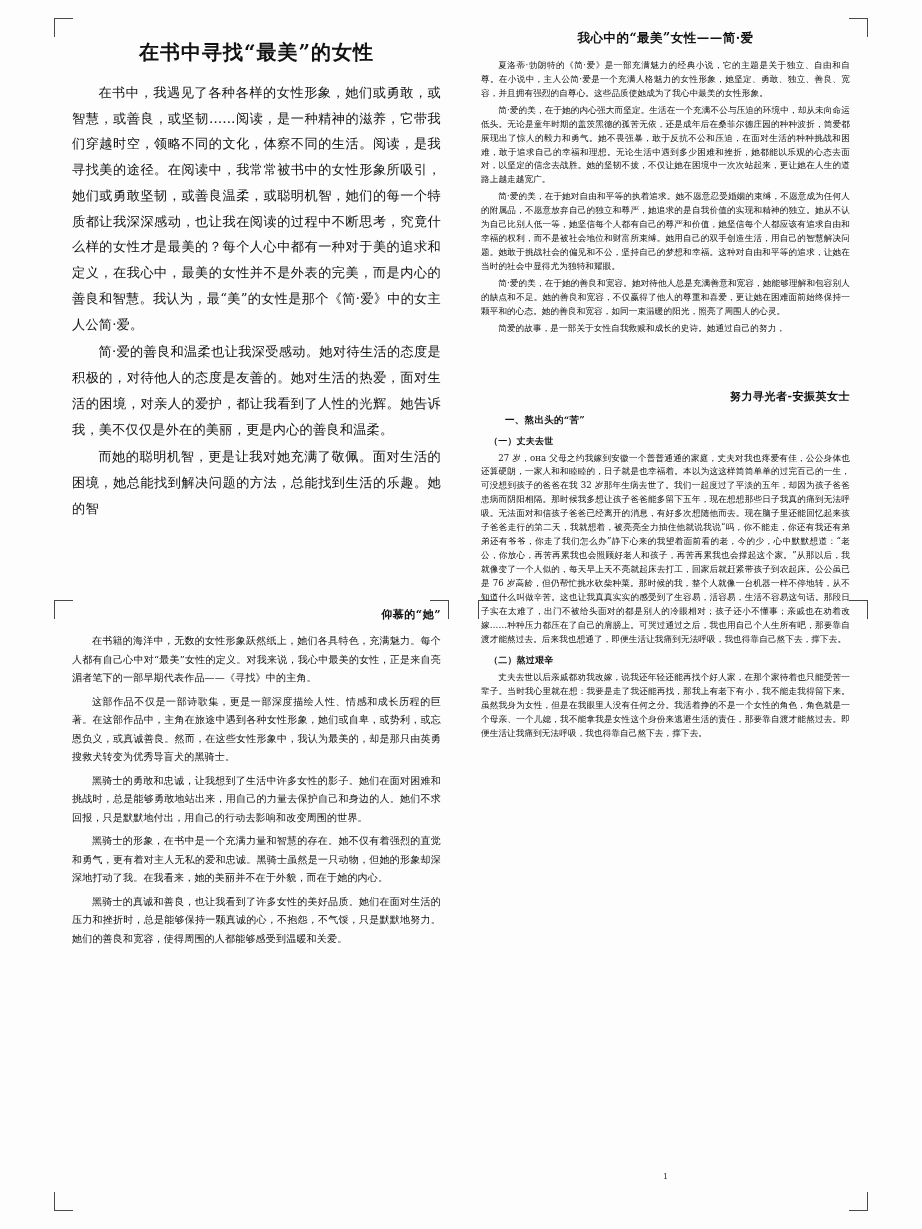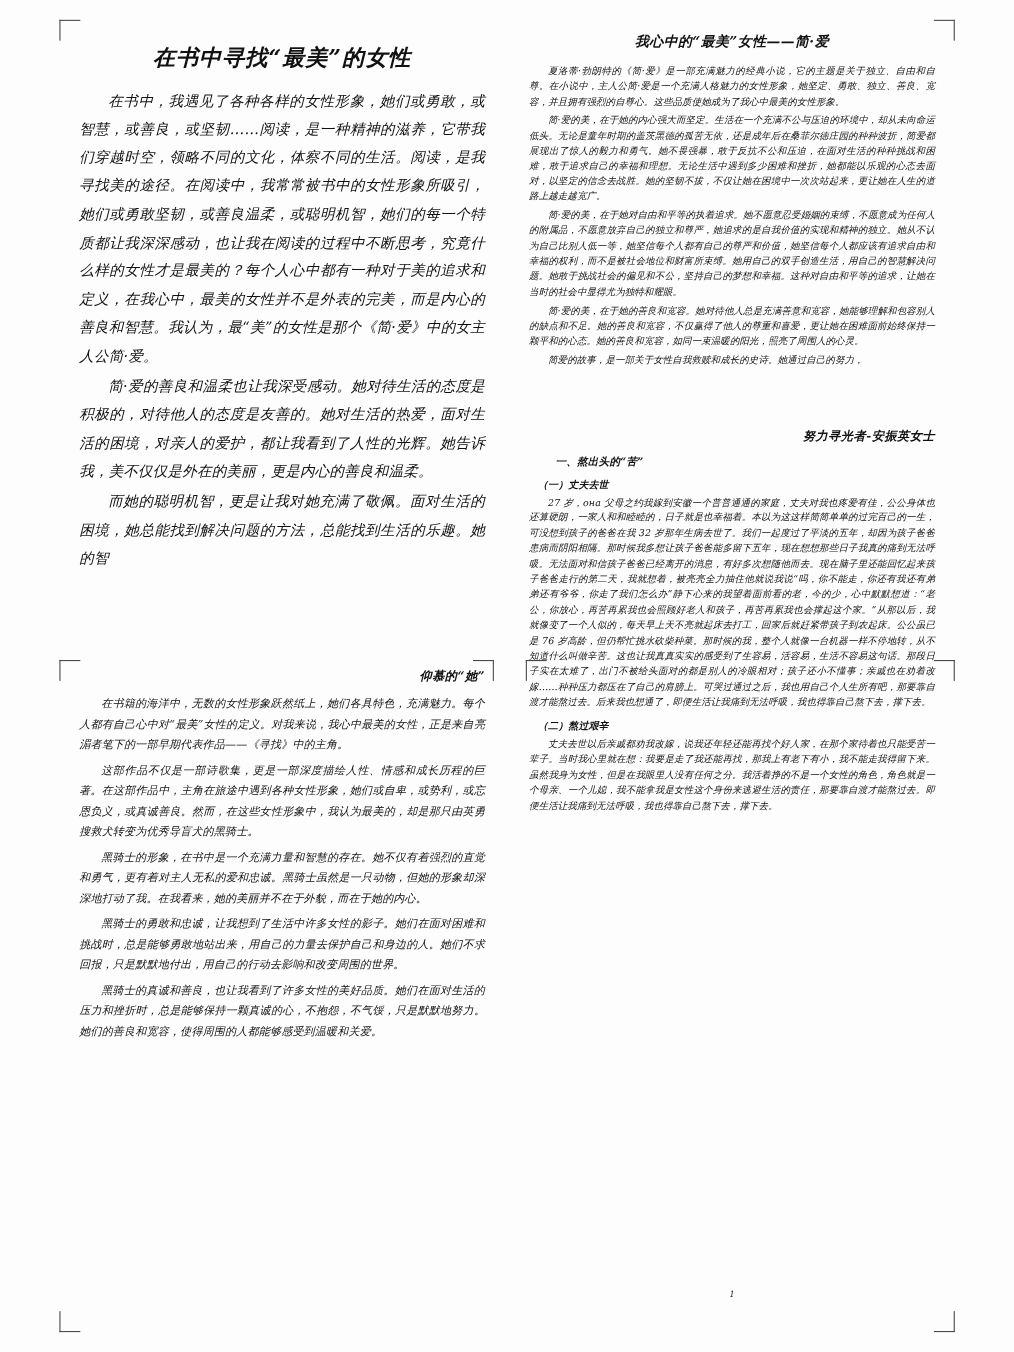--- a/index.html
+++ b/index.html
@@ -33,21 +33,20 @@
   .crop.br { border-right-width: 1px; border-bottom-width: 1px; }
 
   .columns {
     position: absolute;
     top: 30px;
     left: 72px;
     right: 72px;
     bottom: 40px;
     display: flex;
     gap: 40px;
-    font-style: italic;
   }
   .col {
     width: 372px;
     position: relative;
   }
 
   .doc-block { margin-bottom: 0; }
 
   h1.title-main {
     font-family: "DejaVu Serif", "Liberation Serif", serif;
@@ -148,22 +147,22 @@
         <p class="para-lg">简·爱的善良和温柔也让我深受感动。她对待生活的态度是积极的，对待他人的态度是友善的。她对生活的热爱，面对生活的困境，对亲人的爱护，都让我看到了人性的光辉。她告诉我，美不仅仅是外在的美丽，更是内心的善良和温柔。</p>
         <p class="para-lg">而她的聪明机智，更是让我对她充满了敬佩。面对生活的困境，她总能找到解决问题的方法，总能找到生活的乐趣。她的智</p>
       </div>
 
       <div class="gap-lg"></div>
 
       <div class="doc-block">
         <h3 class="title-sec">仰慕的“她”</h3>
         <p class="para-md">在书籍的海洋中，无数的女性形象跃然纸上，她们各具特色，充满魅力。每个人都有自己心中对“最美”女性的定义。对我来说，我心中最美的女性，正是来自亮湄者笔下的一部早期代表作品——《寻找》中的主角。</p>
         <p class="para-md">这部作品不仅是一部诗歌集，更是一部深度描绘人性、情感和成长历程的巨著。在这部作品中，主角在旅途中遇到各种女性形象，她们或自卑，或势利，或忘恩负义，或真诚善良。然而，在这些女性形象中，我认为最美的，却是那只由英勇搜救犬转变为优秀导盲犬的黑骑士。</p>
+        <p class="para-md">黑骑士的勇敢和忠诚，让我想到了生活中许多女性的影子。她们在面对困难和挑战时，总是能够勇敢地站出来，用自己的力量去保护自己和身边的人。她们不求回报，只是默默地付出，用自己的行动去影响和改变周围的世界。</p>
         <p class="para-md">黑骑士的形象，在书中是一个充满力量和智慧的存在。她不仅有着强烈的直觉和勇气，更有着对主人无私的爱和忠诚。黑骑士虽然是一只动物，但她的形象却深深地打动了我。在我看来，她的美丽并不在于外貌，而在于她的内心。</p>
-        <p class="para-md">黑骑士的勇敢和忠诚，让我想到了生活中许多女性的影子。她们在面对困难和挑战时，总是能够勇敢地站出来，用自己的力量去保护自己和身边的人。她们不求回报，只是默默地付出，用自己的行动去影响和改变周围的世界。</p>
         <p class="para-md">黑骑士的真诚和善良，也让我看到了许多女性的美好品质。她们在面对生活的压力和挫折时，总是能够保持一颗真诚的心，不抱怨，不气馁，只是默默地努力。她们的善良和宽容，使得周围的人都能够感受到温暖和关爱。</p>
       </div>
 
     </div>
 
     <div class="col">
 
       <div class="doc-block">
         <h2 class="title-sub">我心中的“最美”女性——简·爱</h2>
         <p class="para-sm">夏洛蒂·勃朗特的《简·爱》是一部充满魅力的经典小说，它的主题是关于独立、自由和自尊。在小说中，主人公简·爱是一个充满人格魅力的女性形象，她坚定、勇敢、独立、善良、宽容，并且拥有强烈的自尊心。这些品质使她成为了我心中最美的女性形象。</p>

